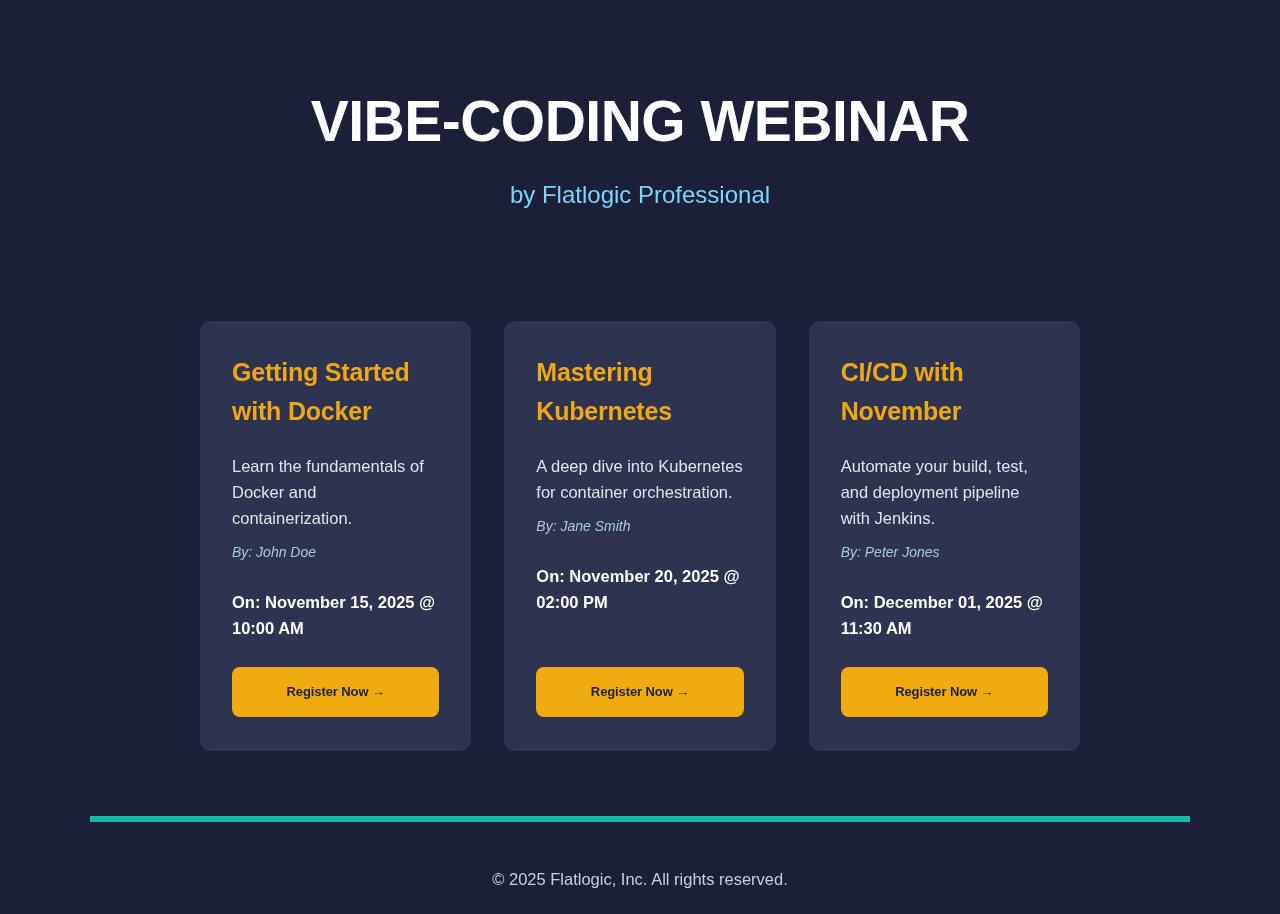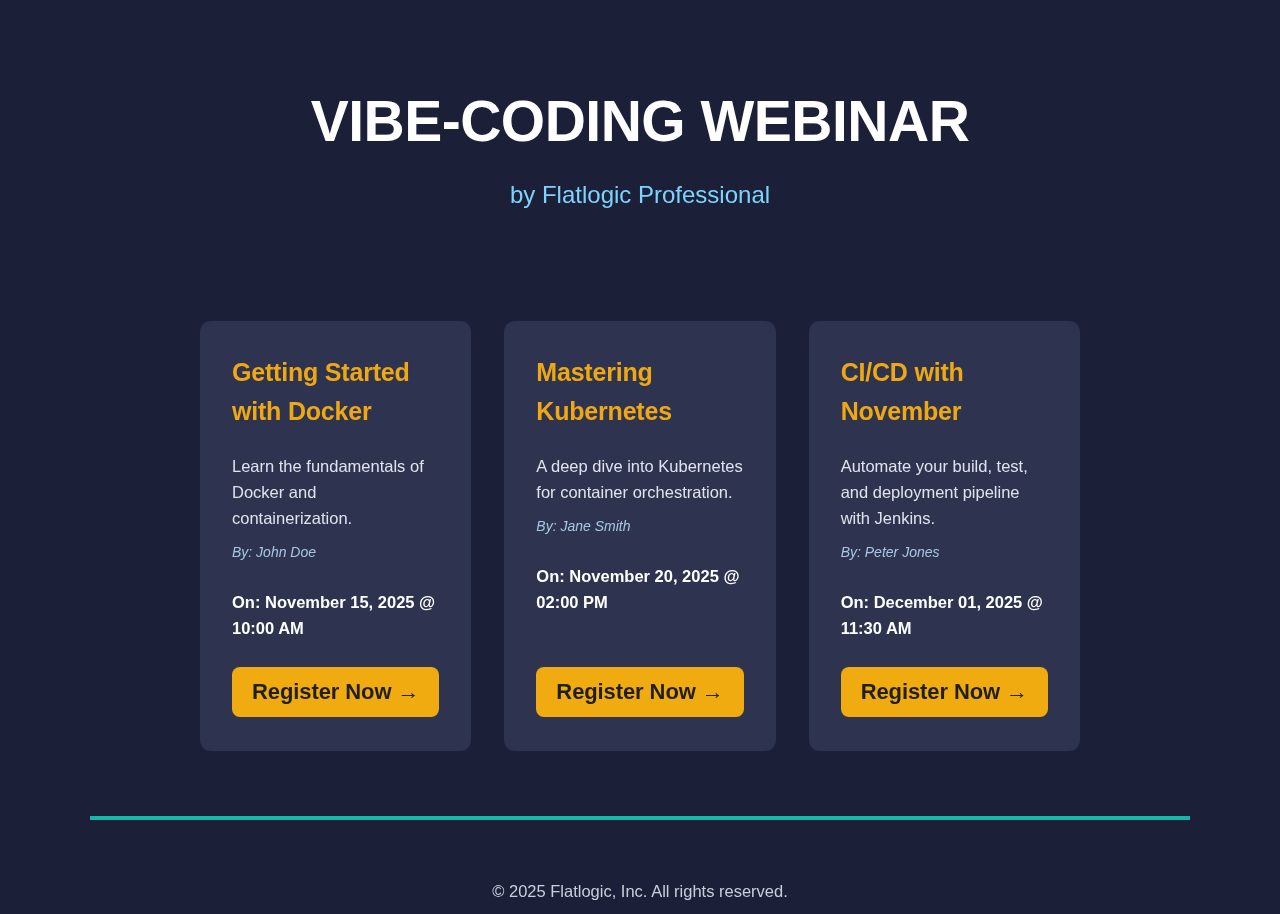--- a/index.html
+++ b/index.html
@@ -106,36 +106,36 @@
 
   .card-spacer { flex: 1 1 auto; min-height: 26px; }
 
   .register-button {
     display: block;
     width: 100%;
     border: none;
     background: #f0ab10;
     color: #211f1c;
     font-family: "Liberation Sans", sans-serif;
-    font-size: 22px;
+    font-size: 13px;
     font-weight: 700;
     line-height: 20px;
     padding: 15px 10px;
     border-radius: 8px;
     text-align: center;
     cursor: pointer;
     letter-spacing: -0.1px;
   }
 
   
   .footer {
     width: 1100px;
     margin-top: 65px;
-    border-top: 4px solid #14b8a6;
-    padding-top: 60px;
+    border-top: 6px solid #14b8a6;
+    padding-top: 46px;
     text-align: center;
   }
 
   .footer-text {
     font-size: 16.5px;
     line-height: 22px;
     color: #c8cedb;
     font-weight: 400;
   }
 </style>

